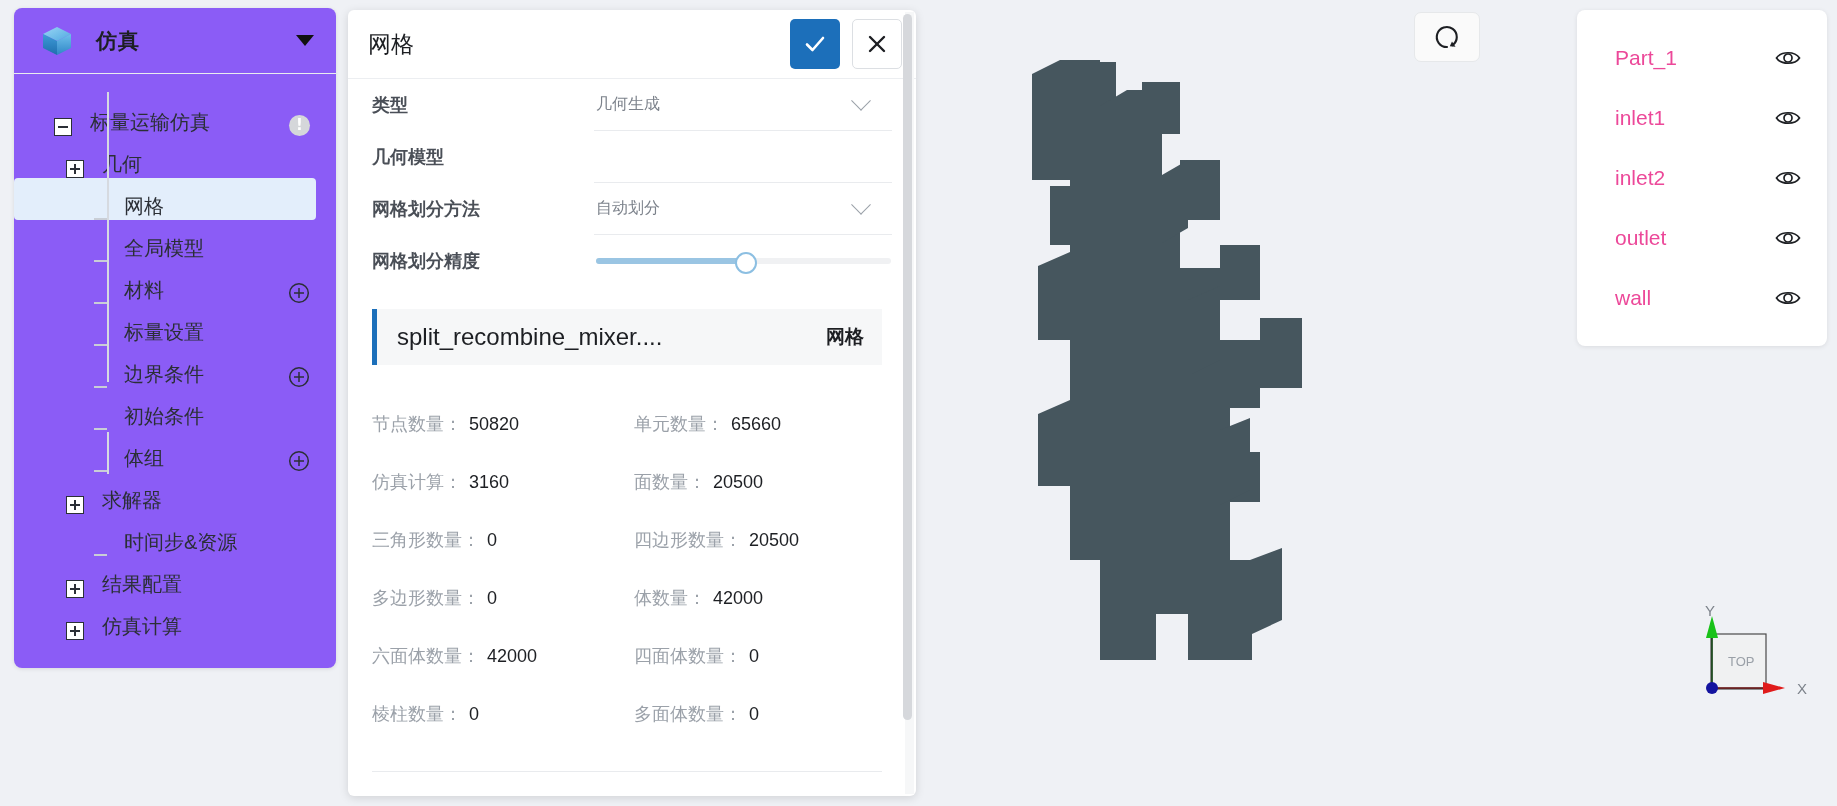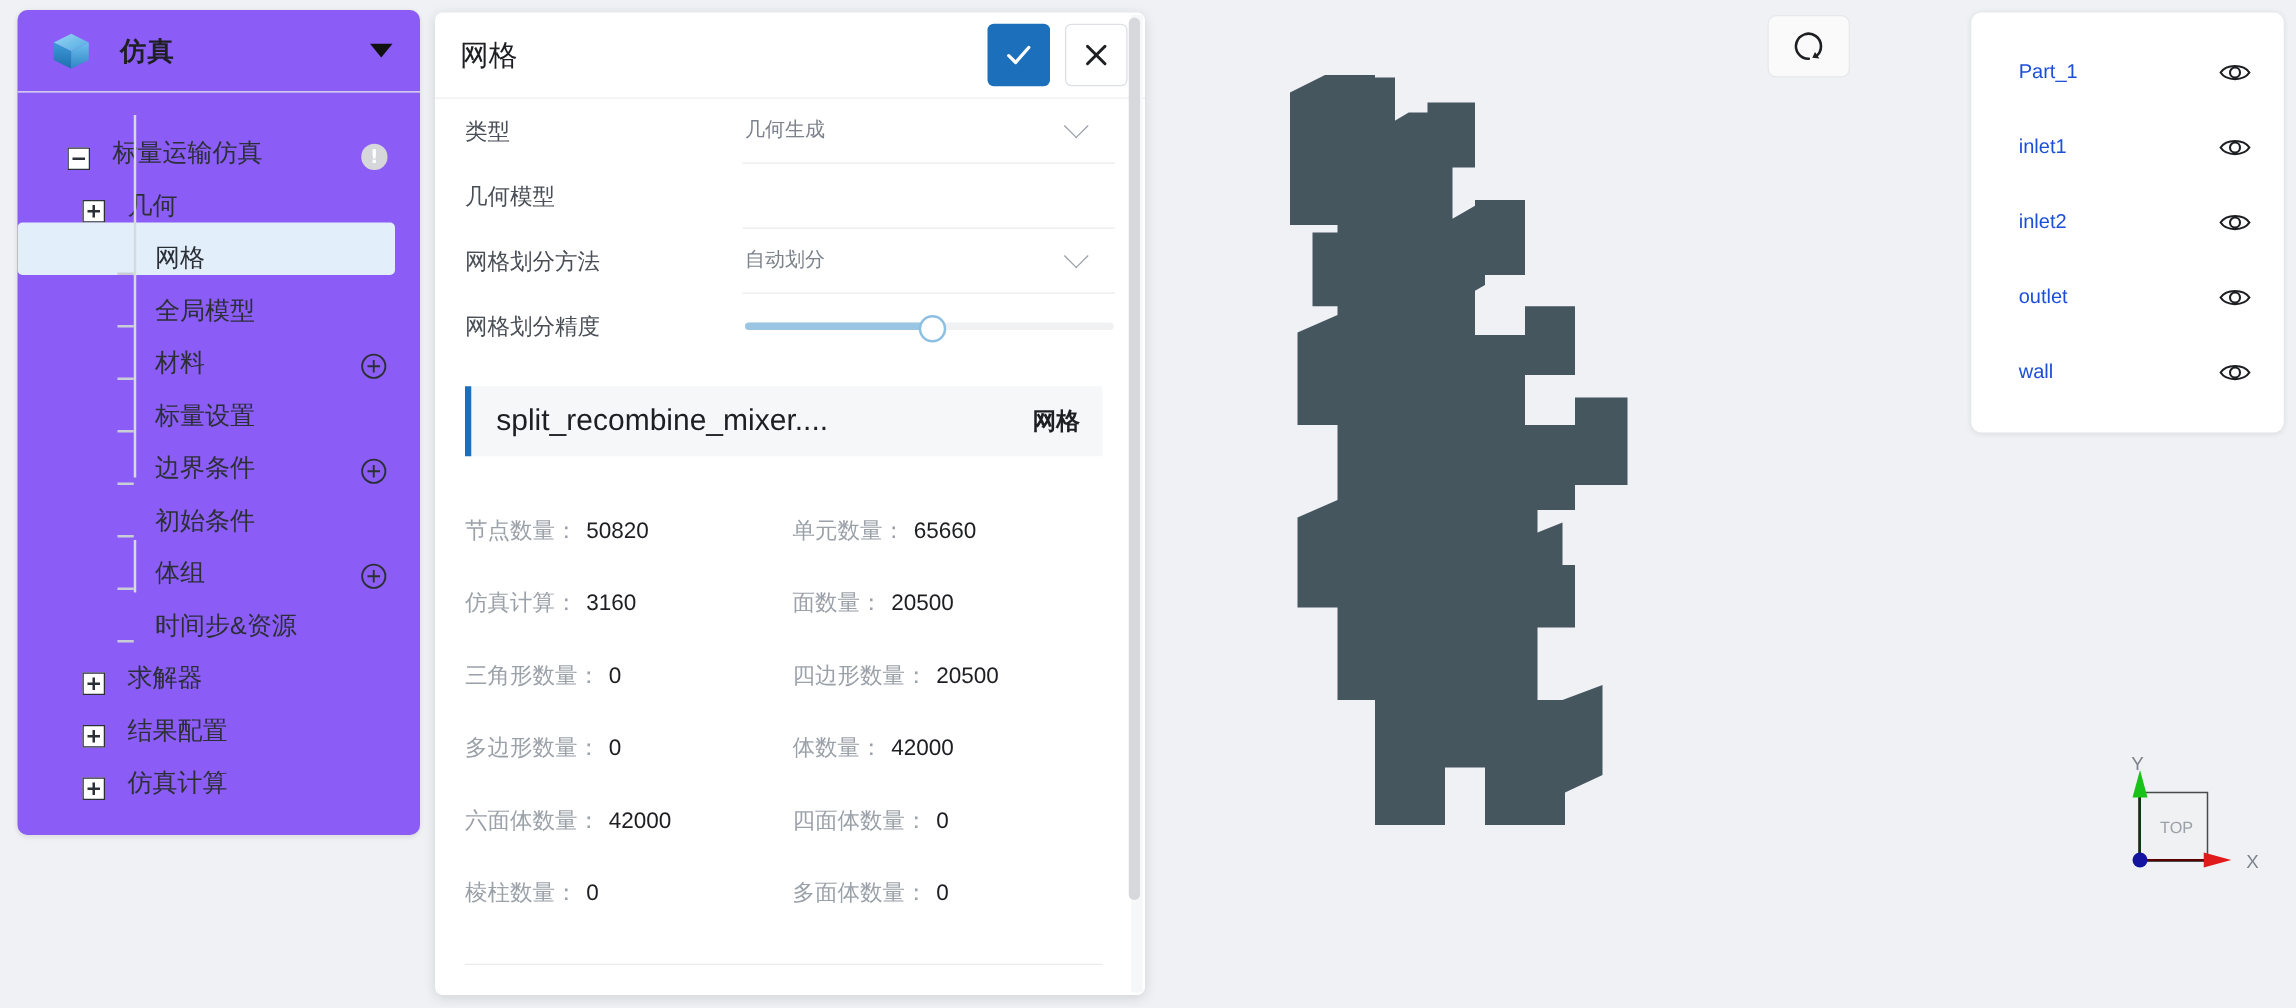--- a/index.html
+++ b/index.html
@@ -156,21 +156,21 @@
     overflow: hidden;
     padding: 0 24px 0 14px;
   }
   .form-row {
     display: flex; align-items: center;
     height: 52px;
     padding-left: 10px;
   }
   .form-label {
     width: 222px; flex: 0 0 222px;
-    font-size: 18px; color: #4a4f57;
+    font-size: 18px; color: #4a4f57; font-weight: bold;
   }
   .form-field {
     flex: 1 1 auto;
     position: relative;
     height: 52px;
     display: flex; align-items: center;
     border-bottom: 1px solid #e9ebee;
     padding-left: 2px;
     box-sizing: border-box;
   }
@@ -294,21 +294,21 @@
     box-shadow: 0 1px 5px rgba(0,0,0,.09);
     padding: 18px 0 18px 0;
   }
   .part-row {
     height: 60px;
     display: flex; align-items: center;
     padding: 0 26px 0 38px;
     cursor: pointer;
     box-sizing: border-box;
   }
-  .part-name { font-size: 16px; color: #1d4ed8; }
+  .part-name { font-size: 21px; color: #ec4899; }
   .eye { margin-left: auto; cursor: pointer; display: flex; }
 
   #model-3d { position: absolute; left: 0; top: 0; }
 
   
   #axis-triad { position: absolute; right: 14px; bottom: 62px; width: 150px; height: 150px; }
 </style>
 </head>
 <body>
 
@@ -384,27 +384,27 @@
         </div>
         <div class="tree-row lvl2">
           <span class="tick" style="left: 80px;"></span>
           <span class="tree-label">体组</span>
           <svg viewBox="0 0 22 22" class="row-action">
             <circle cx="11" cy="11" r="9.3" fill="none" stroke="#2b2f36" stroke-width="1.5"></circle>
             <line x1="11" y1="6" x2="11" y2="16" stroke="#2b2f36" stroke-width="1.5"></line>
             <line x1="6" y1="11" x2="16" y2="11" stroke="#2b2f36" stroke-width="1.5"></line>
           </svg>
         </div>
-        <div class="tree-row lvl2">
-          <span class="tick" style="left: 80px;"></span>
-          <span class="tree-label">时间步&amp;资源</span>
-        </div>
         <div class="tree-row lvl1">
           <span class="box-toggle plus" style="left: 52px;"></span>
           <span class="tree-label">求解器</span>
+        </div>
+        <div class="tree-row lvl2">
+          <span class="tick" style="left: 80px;"></span>
+          <span class="tree-label">时间步&amp;资源</span>
         </div>
         <div class="tree-row lvl1">
           <span class="box-toggle plus" style="left: 52px;"></span>
           <span class="tree-label">结果配置</span>
         </div>
         <div class="tree-row lvl1">
           <span class="box-toggle plus" style="left: 52px;"></span>
           <span class="tree-label">仿真计算</span>
         </div>
         <div class="vline" style="top: 84px; height: 290px;"></div>

